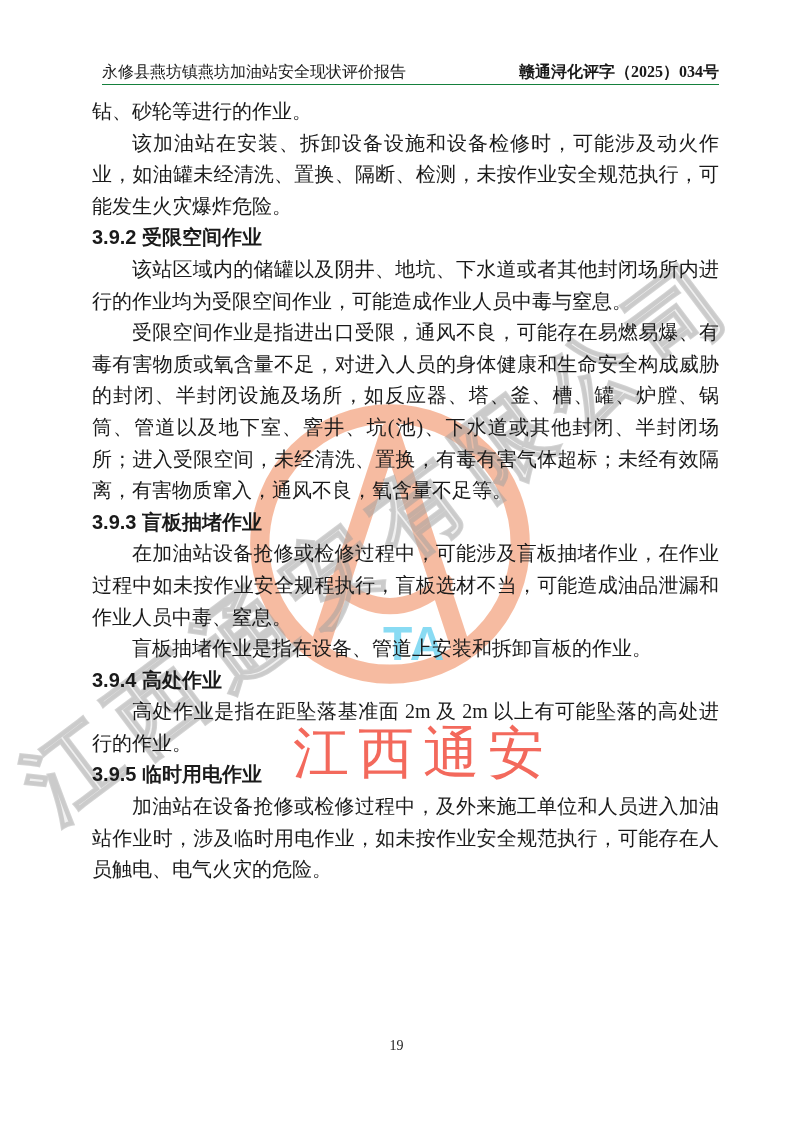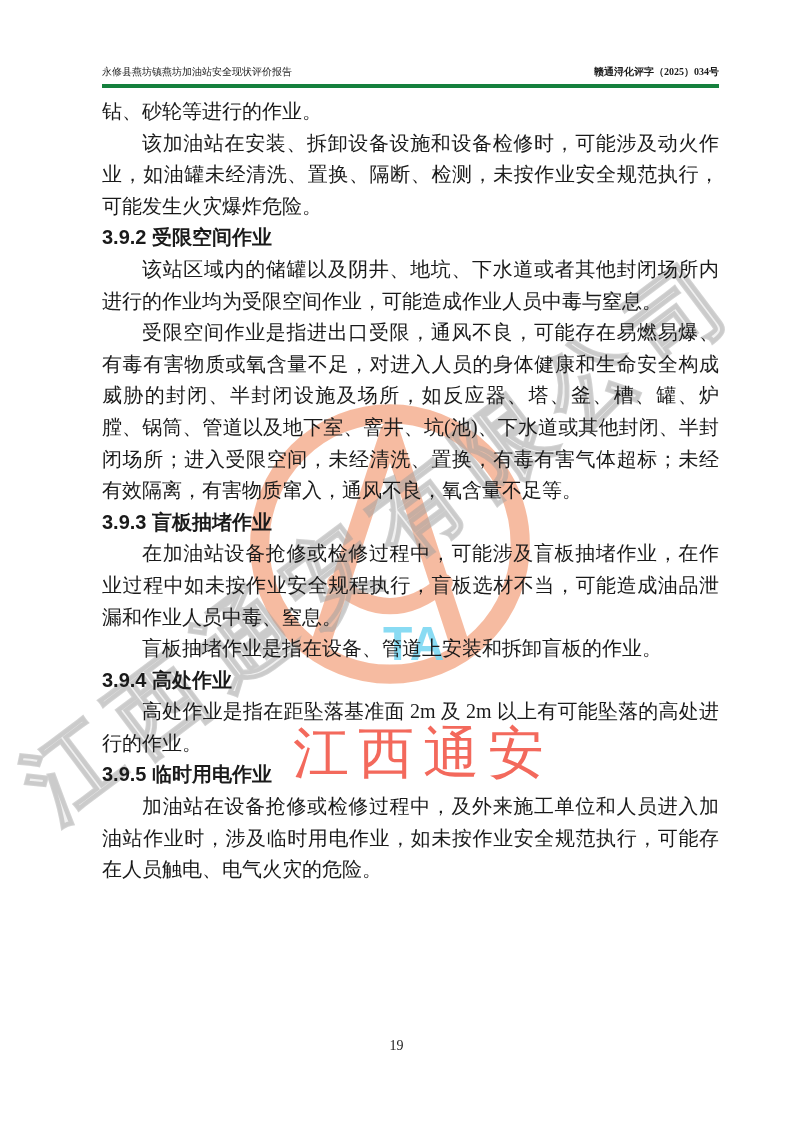--- a/index.html
+++ b/index.html
@@ -33,29 +33,29 @@
     transform:rotate(-37deg);transform-origin:0 50%;
     font-size:92px;font-weight:bold;letter-spacing:16px;white-space:nowrap;
     color:rgba(190,190,190,.22);
     -webkit-text-stroke:2px rgba(158,158,158,.45);
   }
 
   
   .hdr{
     position:absolute;left:102px;right:74px;top:62px;z-index:1;
     display:flex;justify-content:space-between;align-items:flex-end;
-    font-size:10px;line-height:20px;
-    border-bottom:4px solid #15803d;
+    font-size:16px;line-height:20px;
+    border-bottom:1px solid #15803d;
     padding-bottom:2px;
   }
   .hdr .right{font-weight:bold;}
 
   
   .content{
-    position:absolute;left:102px;right:74px;top:96px;z-index:1;
+    position:absolute;left:92px;right:74px;top:96px;z-index:1;
     font-size:20px;line-height:31.6px;
     text-align:justify;
   }
   .content p{margin:0;}
   .para{text-indent:2em;}
   .cont{text-indent:0;}
   .h3{
     font-family:"Liberation Sans","DejaVu Sans",sans-serif;
     font-weight:bold;font-size:20px;line-height:31.6px;
     margin:3px 0 1px 0;text-indent:0;text-align:left;

